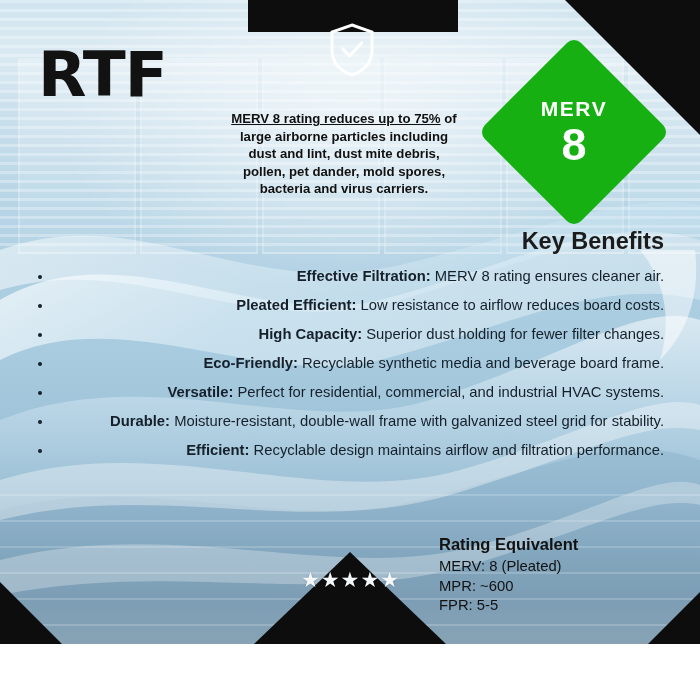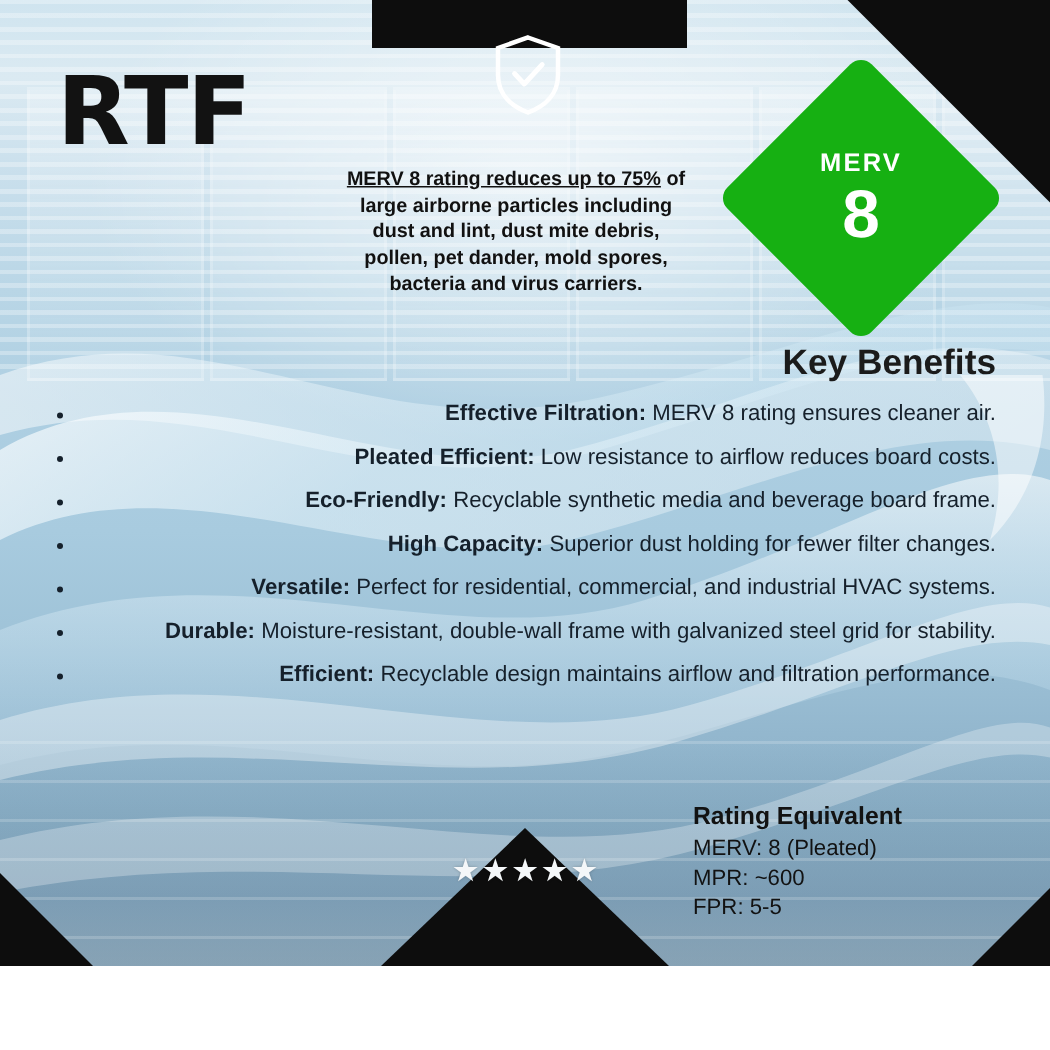--- a/index.html
+++ b/index.html
@@ -144,21 +144,21 @@
     transform: rotate(45deg);
     border-radius: 10px;
   }
   .diamond-text {
     position: absolute; inset: 0;
     display: flex; flex-direction: column;
     align-items: center; justify-content: center;
     color: #fff;
   }
   .diamond-label {
-    font-size: 17px; font-weight: 700; letter-spacing: 1.5px;
+    font-size: 21px; font-weight: 700; letter-spacing: 1.5px;
     margin-bottom: 1px;
   }
   .diamond-value {
     font-size: 45px; font-weight: 700; line-height: 1;
   }
 
   
   .benefits {
     position: absolute; left: 34px; top: 228px;
     width: 630px;
@@ -194,21 +194,21 @@
     transform: translateX(-50%);
     display: flex; gap: 1px;
     color: #f4f7f9;
     font-size: 21px;
     letter-spacing: 0px;
     text-shadow: 0 0 2px rgba(0,0,0,0.25);
   }
 
   
   .rating {
-    position: absolute; right: 8px; bottom: 28px;
+    position: absolute; right: 31px; bottom: 28px;
     width: 230px;
     color: #121212;
     text-align: left;
   }
   .rating-title {
     font-size: 16.5px; font-weight: 700; margin-bottom: 3px;
   }
   .rating-line {
     font-size: 14.8px; line-height: 1.32;
   }
@@ -288,25 +288,25 @@
     <div class="b-item">
       <span class="b-dot"></span>
       <span class="b-text"><b>Effective Filtration:</b><span> MERV 8 rating ensures cleaner air.</span></span>
     </div>
     <div class="b-item">
       <span class="b-dot"></span>
       <span class="b-text"><b>Pleated Efficient:</b><span> Low resistance to airflow reduces board costs.</span></span>
     </div>
     <div class="b-item">
       <span class="b-dot"></span>
+      <span class="b-text"><b>High Capacity:</b><span> Superior dust holding for fewer filter changes.</span></span>
+    </div>
+    <div class="b-item">
+      <span class="b-dot"></span>
       <span class="b-text"><b>Eco-Friendly:</b><span> Recyclable synthetic media and beverage board frame.</span></span>
-    </div>
-    <div class="b-item">
-      <span class="b-dot"></span>
-      <span class="b-text"><b>High Capacity:</b><span> Superior dust holding for fewer filter changes.</span></span>
     </div>
     <div class="b-item">
       <span class="b-dot"></span>
       <span class="b-text"><b>Versatile:</b><span> Perfect for residential, commercial, and industrial HVAC systems.</span></span>
     </div>
     <div class="b-item">
       <span class="b-dot"></span>
       <span class="b-text"><b>Durable:</b><span> Moisture-resistant, double-wall frame with galvanized steel grid for stability.</span></span>
     </div>
     <div class="b-item">

